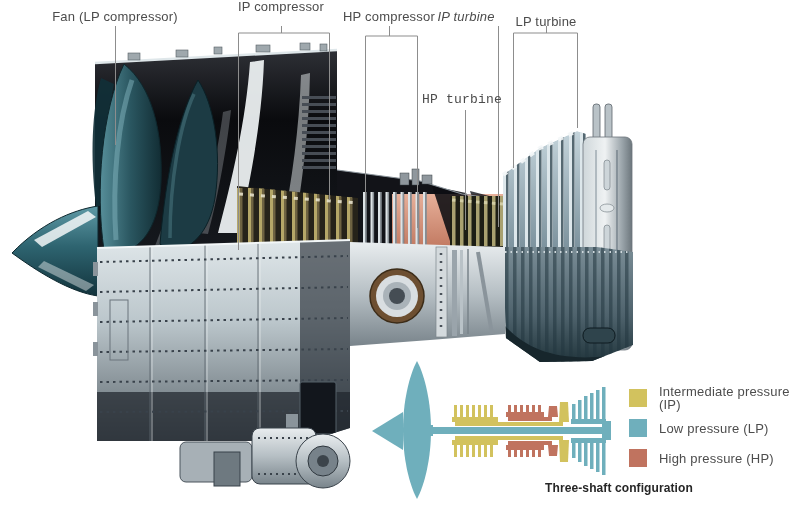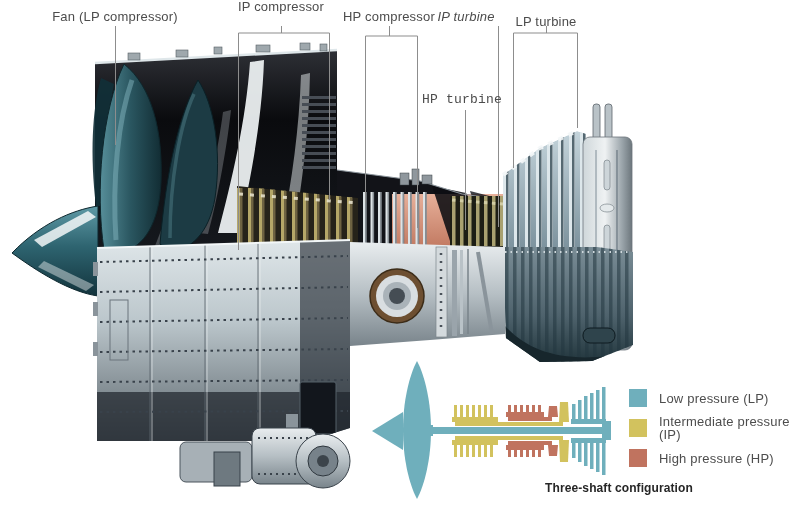--- a/index.html
+++ b/index.html
@@ -333,29 +333,29 @@
   <div class="callout" style="left:115px;top:10px;">Fan (LP compressor)</div>
   <div class="callout" style="left:281px;top:0;text-align:right;">IP compressor</div>
   <div class="callout" style="left:389px;top:10px;">HP compressor</div>
   <div class="callout" style="left:466px;top:10px;font-style:italic;">IP turbine</div>
   <div class="callout" style="left:546px;top:15px;">LP turbine</div>
   <div class="callout" style="left:462px;top:93px;font-family:Liberation Mono, monospace;">HP turbine</div>
 
   <div class="legend">
     <div class="legend-row">
       <svg width="18" height="18">
+        <rect x="0" y="0" width="18" height="18" fill="#d2c25e"></rect>
+      </svg>
+      <span class="legend-label">Intermediate pressure (IP)</span>
+    </div>
+    <div class="legend-row">
+      <svg width="18" height="18">
         <rect x="0" y="0" width="18" height="18" fill="#6fafbc"></rect>
       </svg>
       <span class="legend-label">Low pressure (LP)</span>
-    </div>
-    <div class="legend-row">
-      <svg width="18" height="18">
-        <rect x="0" y="0" width="18" height="18" fill="#d2c25e"></rect>
-      </svg>
-      <span class="legend-label">Intermediate pressure (IP)</span>
     </div>
     <div class="legend-row">
       <svg width="18" height="18">
         <rect x="0" y="0" width="18" height="18" fill="#c0735f"></rect>
       </svg>
       <span class="legend-label">High pressure (HP)</span>
     </div>
   </div>
 
   <div class="caption">Three-shaft configuration</div>

